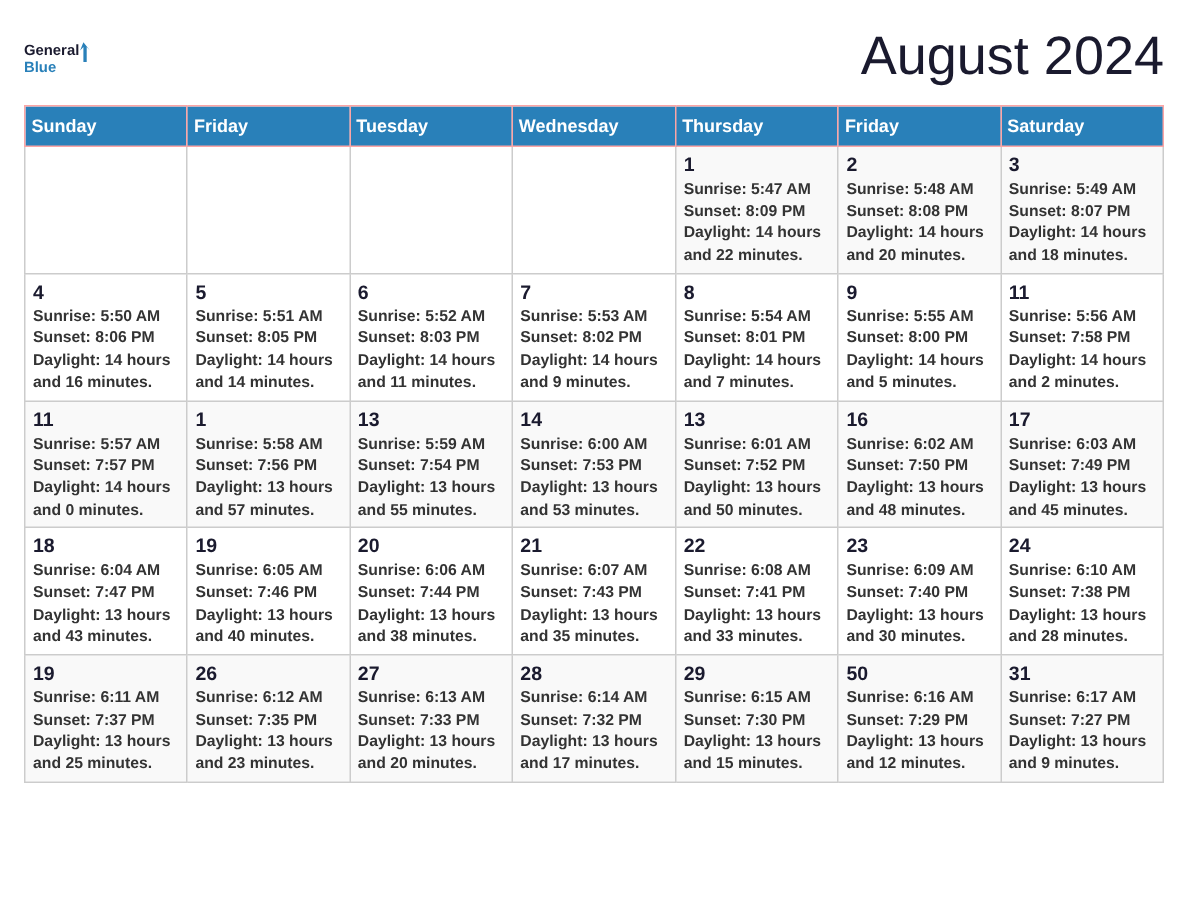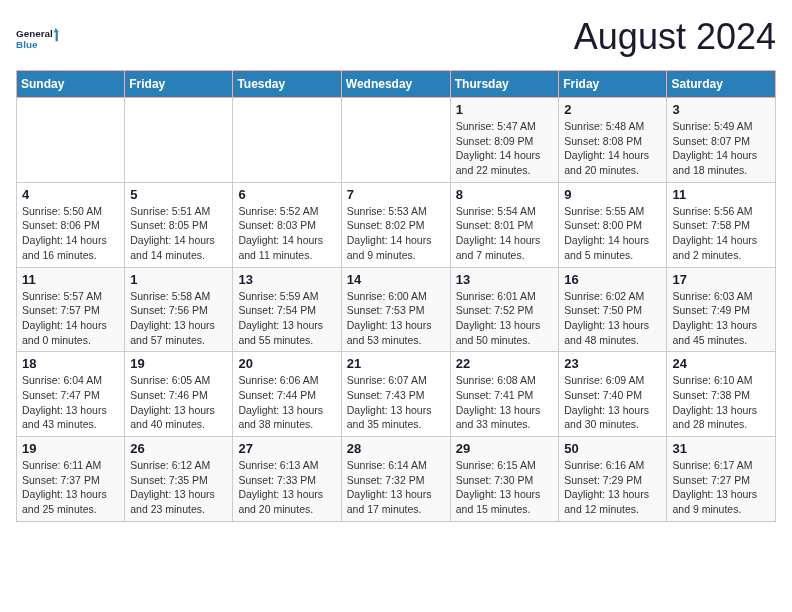--- a/index.html
+++ b/index.html
@@ -62,20 +62,21 @@
       font-weight: bold;
       font-size: 13px;
       color: #1a1a2e;
       display: block;
       margin-bottom: 2px;
     }
     .day-info {
       color: #333;
       font-size: 10.5px;
       line-height: 1.4;
+      font-weight: bold;
     }
     .empty-cell {
       background: #fff !important;
     }
   </style>
 </head>
 <body>
 
 <div class="header">
   <div class="logo">

